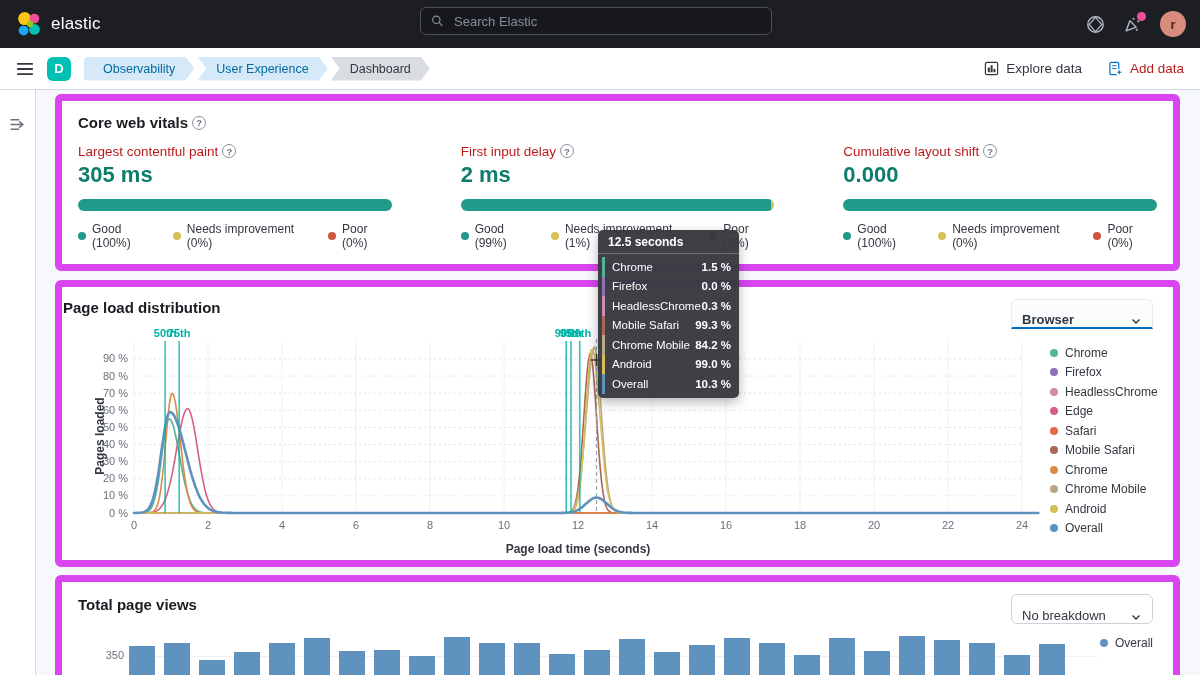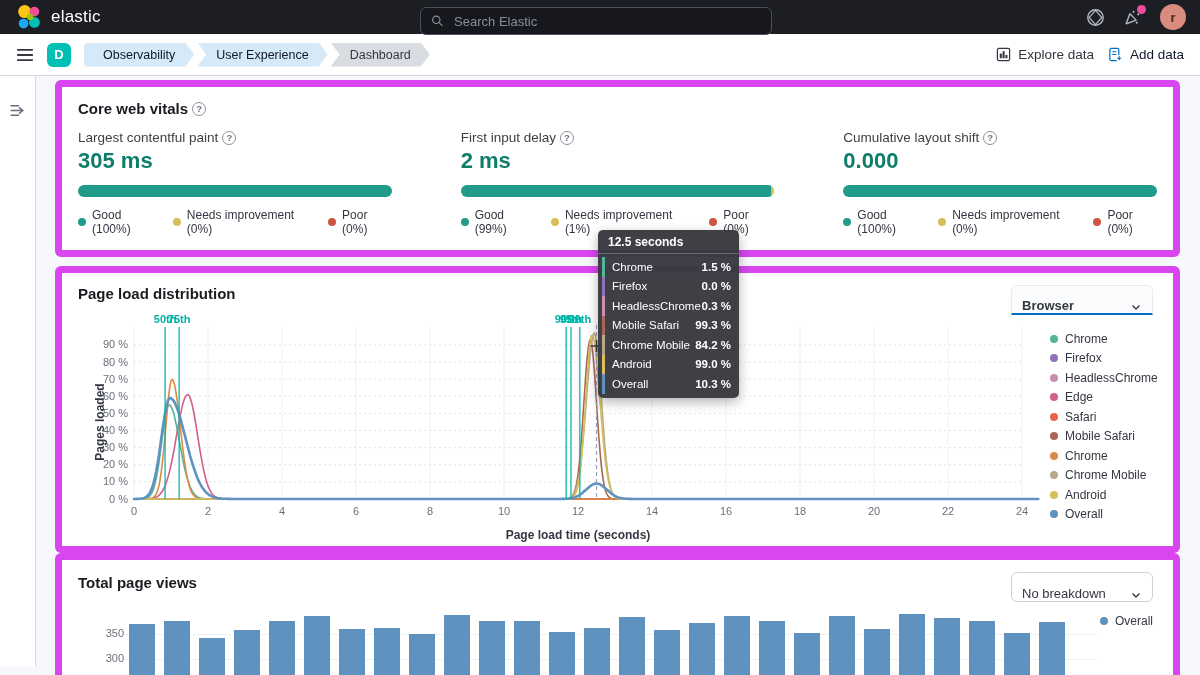--- a/index.html
+++ b/index.html
@@ -1,69 +1,69 @@
 <!DOCTYPE html>
 <html><head>
 <meta charset="utf-8">
 <style>
   *{box-sizing:border-box}
   html,body{margin:0;padding:0}
   body{width:1200px;height:675px;overflow:hidden;position:relative;
        font-family:"Liberation Sans",sans-serif;background:#F7F8FC;color:#343741}
 
   
-  .topbar{height:34px;background:#1C1E24;display:flex;align-items:center;padding:0 14px 0 16px;position:relative}
+  .topbar{height:48px;background:#1C1E24;display:flex;align-items:center;padding:0 14px 0 16px;position:relative}
   .brand{display:flex;align-items:center;gap:9px}
   .brand-text{color:#fff;font-size:17px;font-weight:500;letter-spacing:.2px}
   .searchbox{position:absolute;left:420px;top:7px;width:352px;height:28px;background:#16181E;
              border:1px solid #4C5058;border-radius:6px;display:flex;align-items:center;padding:0 10px;gap:8px}
   .searchbox input{background:transparent;border:none;outline:none;color:#D4DAE5;font-size:13px;width:100%;font-family:inherit}
   .searchbox input::placeholder{color:#878D98}
   .top-icons{margin-left:auto;display:flex;align-items:center;gap:18px}
   .icon-btn{position:relative;display:flex;cursor:pointer}
   .notif-dot{position:absolute;top:-3px;right:-4px;width:9px;height:9px;border-radius:50%;background:#F04E98}
   .avatar{width:26px;height:26px;border-radius:50%;background:#D98C7E;color:#47291F;font-size:13px;font-weight:700;
           display:flex;align-items:center;justify-content:center}
 
   
   .navbar{height:42px;background:#fff;border-bottom:1px solid #D3DAE6;display:flex;align-items:center;padding:0 16px;gap:13px}
   .appbadge{width:24px;height:24px;border-radius:6px;background:#00BFB3;color:#fff;font-weight:700;font-size:13px;
             display:flex;align-items:center;justify-content:center;flex:none}
   .crumbs{display:flex;gap:3px}
   .crumb{height:24px;line-height:24px;padding:0 19px;font-size:12.5px;white-space:nowrap;
          clip-path:polygon(0 0,calc(100% - 9px) 0,100% 50%,calc(100% - 9px) 100%,0 100%,9px 50%)}
   .crumb:first-child{clip-path:polygon(0 0,calc(100% - 9px) 0,100% 50%,calc(100% - 9px) 100%,0 100%);border-radius:4px 0 0 4px}
-  .crumb-link{background:#D6E9F9;color:#0f172a}
+  .crumb-link{background:#D6E9F9;color:#0369a1}
   .crumb-current{background:#D9DCE1;color:#343741;font-weight:500}
-  .nav-right{margin-left:auto;display:flex;align-items:flex-start;gap:14px}
+  .nav-right{margin-left:auto;display:flex;align-items:flex-start;gap:26px}
   .nav-link{display:flex;align-items:center;gap:7px;font-size:13.5px;font-weight:500;color:#343741;cursor:pointer}
-  .nav-link.blue{color:#0f172a}
+  .nav-link.blue{color:#b91c1c}
 
   
   .page{display:flex;height:591px}
   .rail{width:36px;background:#fff;border-right:1px solid #D3DAE6;padding-top:26px;display:flex;justify-content:center;align-items:flex-start}
   .main{flex:1;padding:4px 20px 0 19px;position:relative}
   .panel{background:#fff;border:7px solid #d946ef;border-radius:6px;position:relative}
   .panel-title{font-size:15px;font-weight:700;color:#1A1C21;display:flex;align-items:center}
 
   
   #vitals{padding:13px 16px 14px;margin-bottom:9px}
   .vitals-grid{display:grid;grid-template-columns:1fr 1fr 1fr;gap:69px;margin-top:13px}
-  .vital-label{font-size:13.5px;color:#404040;display:flex;align-items:center}
+  .vital-label{font-size:13.5px;color:#b91c1c;display:flex;}
   .vital-value{font-size:22px;font-weight:700;color:#0E7D6C;margin-top:3px}
   .vital-bar{height:12px;border-radius:6px;overflow:hidden;display:flex;margin-top:11px;background:#F0F2F6}
   .vital-legend{display:flex;gap:15px;margin-top:11px;font-size:12px;color:#343741}
   .dot{width:8px;height:8px;border-radius:50%;display:inline-block;flex:none}
   .leg-item{display:flex;align-items:center;gap:6px;cursor:pointer}
   .help{width:14px;height:14px;border:1.2px solid #8B909B;border-radius:50%;display:inline-flex;align-items:center;
         justify-content:center;flex:none;margin-left:4px}
   .help::after{content:"?";font-size:9.5px;color:#6B7280;font-weight:600}
 
   
-  #dist{height:287px;padding:12px 16px}
+  #dist{height:287px;margin-bottom:8px;padding:12px 1px}
   .select{position:absolute;top:12px;right:20px;width:142px;height:30px;display:flex;align-items:flex-end;
           justify-content:space-between;padding:0 10px;font-size:13px;cursor:pointer}
   .select-underline{background:#FBFCFD;border:1px solid #E6EBF2;border-bottom:2px solid #0071C2;border-radius:6px 6px 0 0;font-weight:600}
   .select-box{background:#fff;border:1px solid #CBD2DC;border-radius:6px;color:#343741}
   #dist-svg{position:absolute;left:30px;top:38px}
   .chart-legend{position:absolute;left:988px;top:56px;display:flex;flex-direction:column}
   .cl-item{display:flex;align-items:center;gap:7px;height:19.5px;font-size:12px;color:#343741;cursor:pointer}
   svg text{font-family:"Liberation Sans",sans-serif}
 
   

